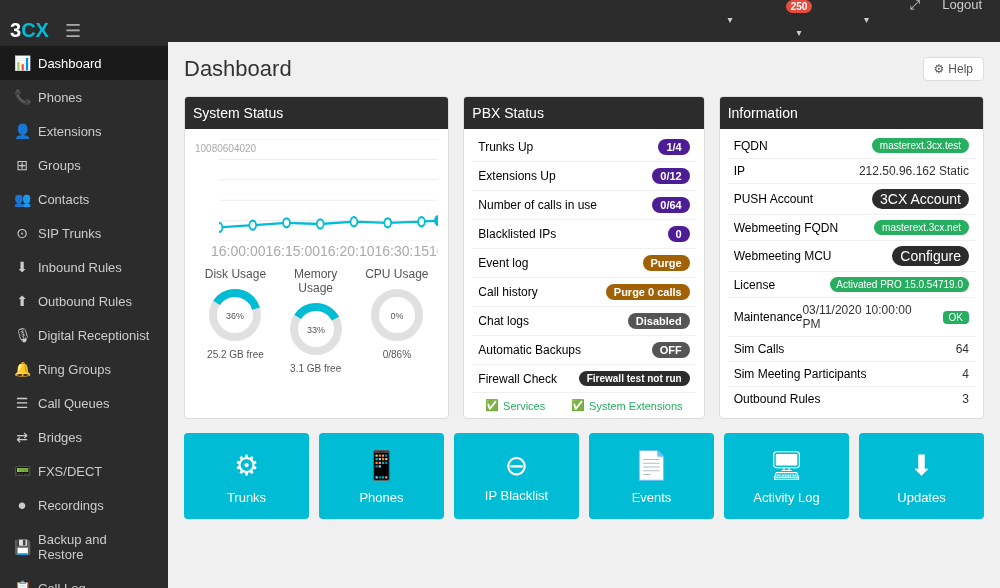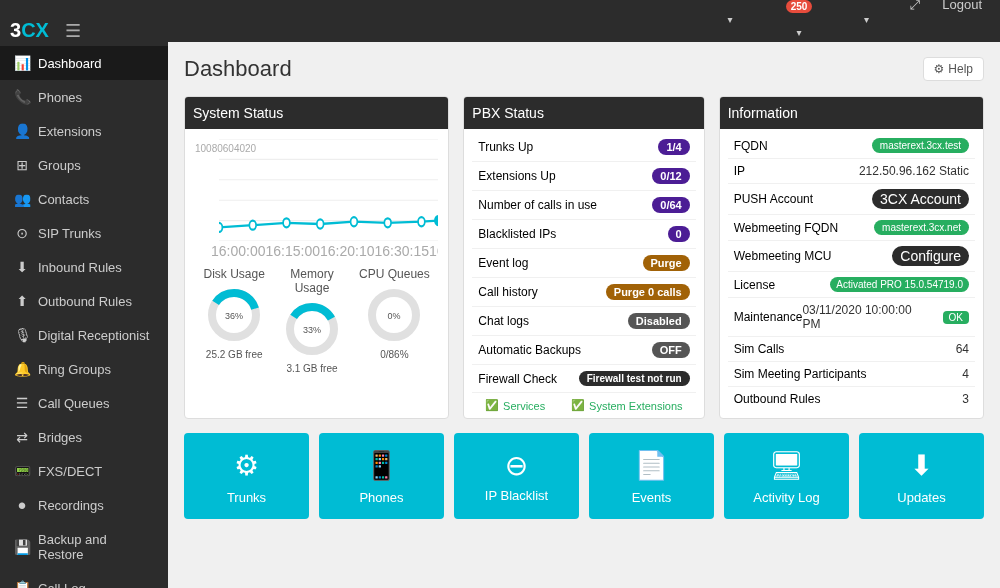--- a/index.html
+++ b/index.html
@@ -450,21 +450,21 @@
               <div class="donut-label">Memory<br>Usage</div>
               <svg class="donut-svg" width="60" height="60" viewBox="0 0 60 60">
                 <circle cx="30" cy="30" r="22" fill="none" stroke="#e0e0e0" stroke-width="8"></circle>
                 <circle cx="30" cy="30" r="22" fill="none" stroke="#00bcd4" stroke-width="8" stroke-dasharray="45.6 92.2" stroke-dashoffset="22" transform="rotate(-90 30 30)"></circle>
                 <text x="30" y="34" text-anchor="middle" font-size="9" fill="#555">33%</text>
               </svg>
               <div class="donut-sub">3.1 GB free</div>
             </div>
 
             <div class="donut-item">
-              <div class="donut-label">CPU Queues</div>
+              <div class="donut-label">CPU Usage</div>
               <svg class="donut-svg" width="60" height="60" viewBox="0 0 60 60">
                 <circle cx="30" cy="30" r="22" fill="none" stroke="#e0e0e0" stroke-width="8"></circle>
                 <text x="30" y="34" text-anchor="middle" font-size="9" fill="#555">0%</text>
               </svg>
               <div class="donut-sub">0/86%</div>
             </div>
           </div>
         </div>
       </div>
 

